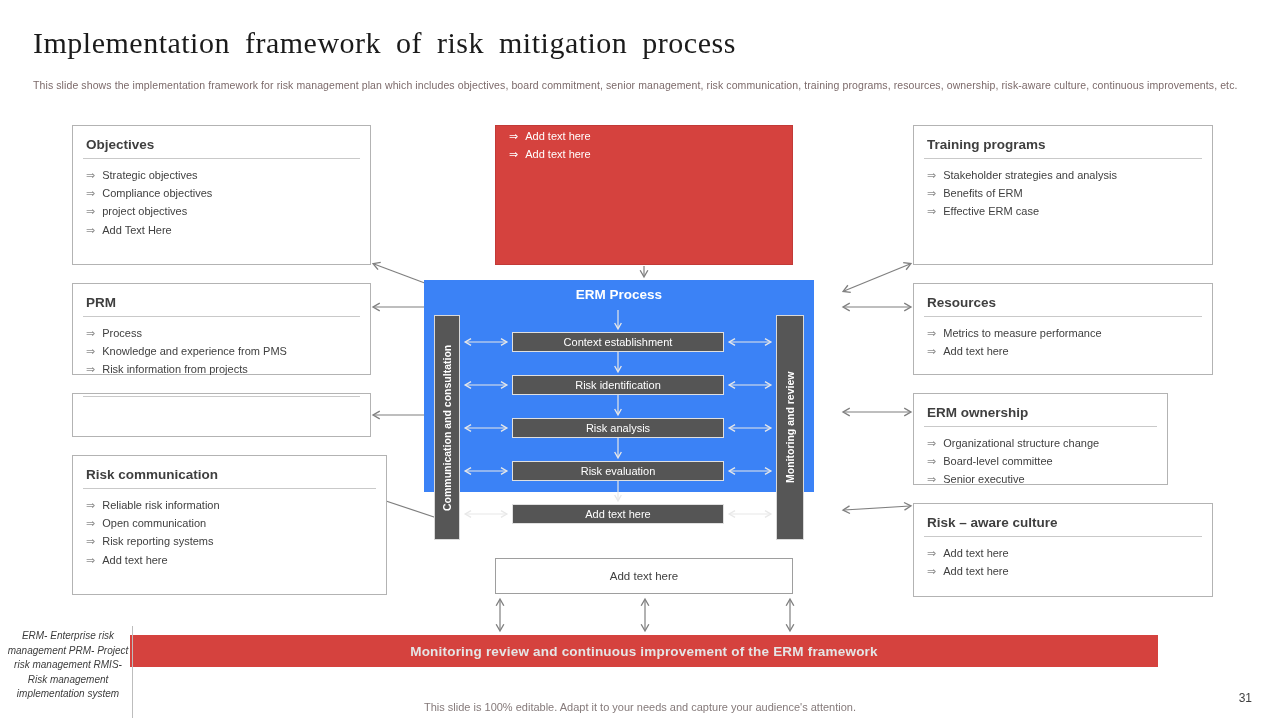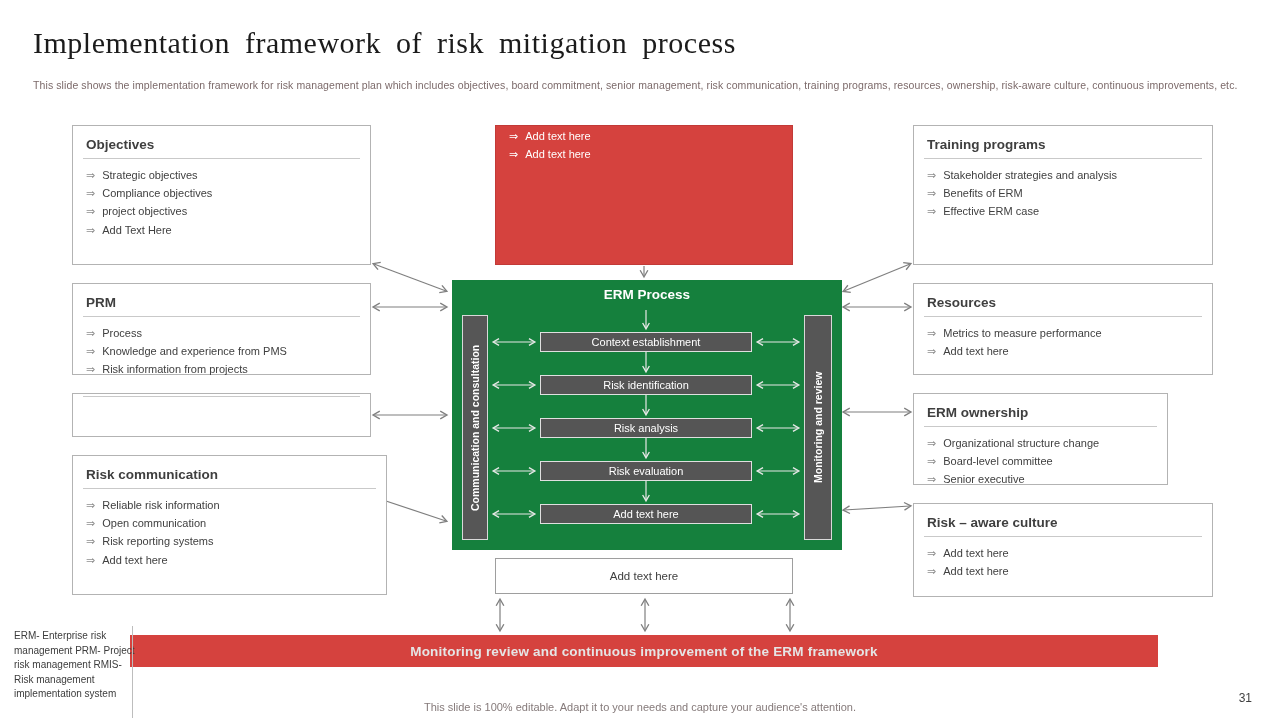--- a/index.html
+++ b/index.html
@@ -37,22 +37,22 @@
   .commitment-box {
     position:absolute; left:495px; top:125px; width:298px; height:140px;
     background:#d5423e; border:1px solid #c23a37;
   }
   .commitment-title {
     font-size:13.5px; font-weight:bold; color:#ffffff;
     padding:28px 14px 12px 14px; line-height:1.25;
   }
 
   .erm-panel {
-    position:absolute; left:452px; top:280px; width:390px; height:270px;
-    background:#15803d;
+    position:absolute; left:424px; top:280px; width:390px; height:212px;
+    background:#3b82f6;
   }
   .erm-title {
     position:absolute; left:0; right:0; top:7px; text-align:center;
     color:#ffffff; font-weight:bold; font-size:13.5px;
   }
   .erm-rail {
     position:absolute; top:35px; height:225px; width:26px;
     border:1px solid #d9d9d9; background:#565656;
     writing-mode:vertical-rl; transform:rotate(180deg);
     display:flex; align-items:center; justify-content:center;
@@ -75,22 +75,22 @@
     font-size:11.5px; color:#3f3f3f;
   }
 
   .bottom-banner {
     position:absolute; left:130px; top:635px; width:1028px; height:32px;
     background:#d5423e; display:flex; align-items:center; justify-content:center;
     color:#e5e5e5; font-weight:bold; font-size:13.5px; letter-spacing:0.2px;
   }
 
   .acronym-note {
-    position:absolute; left:14px; top:629px; width:124px;
-    font-size:10px; color:#3c3c3c; line-height:1.45;
+    position:absolute; left:6px; top:629px; width:124px;
+    text-align:center; font-size:10px; color:#3c3c3c; line-height:1.45;font-style:italic;
   }
   .vert-divider { position:absolute; left:132px; top:626px; width:1px; height:92px; background:#bdbdbd; }
 
   .footer-note {
     position:absolute; left:0; right:0; top:701px; text-align:center;
     font-size:11px; color:#857a7a;
   }
   .page-number {
     position:absolute; right:28px; top:691px; font-size:12px; color:#3f3f3f;
   }

